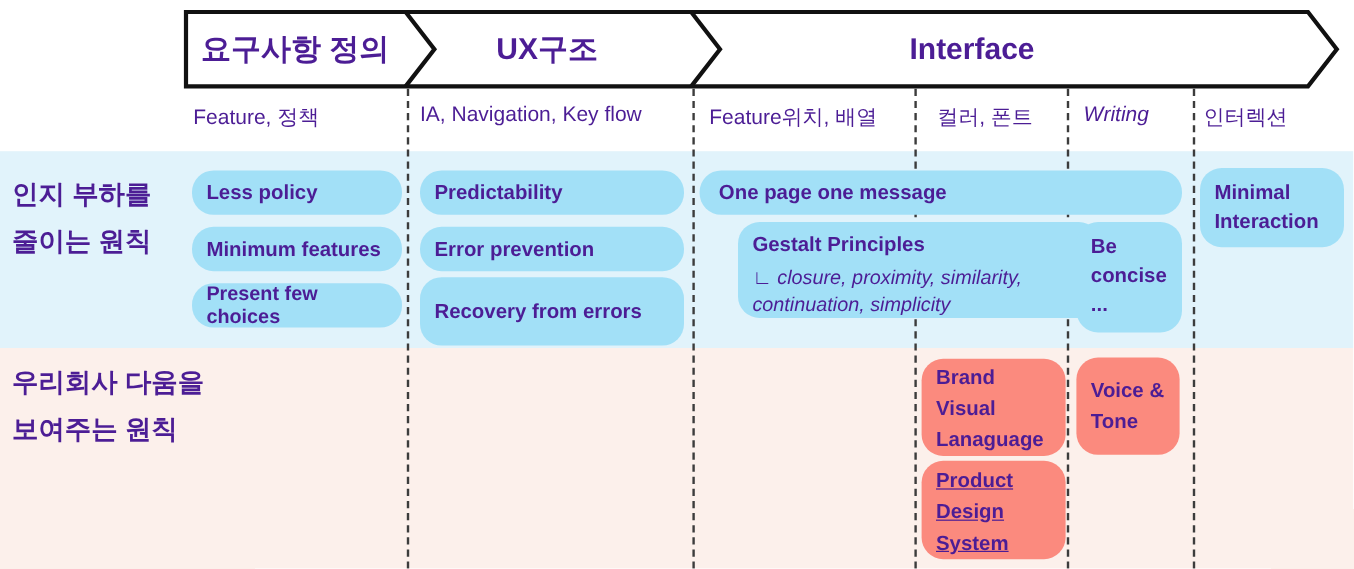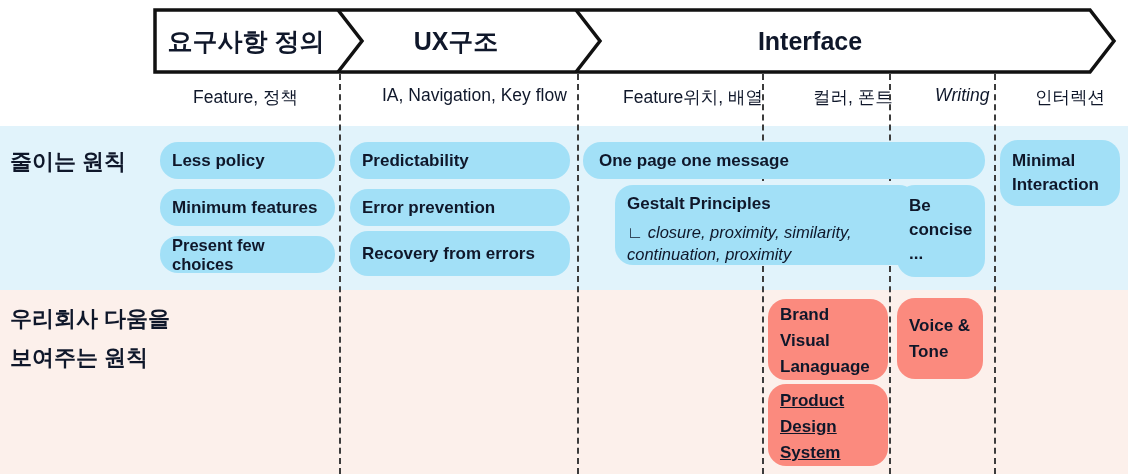--- a/index.html
+++ b/index.html
@@ -1,30 +1,30 @@
 <!DOCTYPE html>
 <html style="--card_blue: #A2E0F7; --band_blue: #E1F3FB; --card_red: #FB8A7E; --band_pink: #FCF0EB; --dash: #3C3C3C; --banner_border: #111111;"><head>
 <meta charset="utf-8">
 <style>
   html,body{margin:0;padding:0;background:#fff;}
   #screen{
     position:relative;width:1128px;height:474px;background:#ffffff;
-    font-family:"Liberation Sans",sans-serif;color:#0f172a;overflow:hidden;
+    font-family:"Liberation Sans",sans-serif;color:#4c1d95;overflow:hidden;
   }
   
   #banner-svg{position:absolute;left:0;top:0;}
   .stage{
     position:absolute;top:25px;font-weight:bold;font-size:25px;
     text-align:center;white-space:nowrap;line-height:32px;
   }
   #stage-1{left:148px;width:196px;}
   #stage-2{left:350px;width:212px;}
   #stage-3{left:600px;width:420px;}
   
-  .colhead{position:absolute;top:85px;font-size:17.5px;white-space:nowrap;margin-left:32px;}
+  .colhead{position:absolute;top:85px;font-size:17.5px;white-space:nowrap;}
   #ch-1{left:161px;} #ch-2{left:350px;} #ch-3{left:591px;}
   #ch-4{left:781px;} #ch-5{left:903px;font-style:italic;} #ch-6{left:1003px;}
   
   #band-blue{position:absolute;left:0;top:126px;width:1128px;height:164px;background:var(--band_blue);}
   #band-pink{position:absolute;left:0;top:290px;width:1128px;height:184px;background:var(--band_pink);}
   
   .vline{position:absolute;top:74px;height:400px;width:0;border-left:2px dashed var(--dash);}
   #vl-1{left:339px;} #vl-2{left:577px;} #vl-3{left:762px;} #vl-4{left:889px;} #vl-5{left:994px;}
   
   .rowlabel{position:absolute;font-weight:bold;font-size:22px;line-height:39px;}
@@ -36,21 +36,21 @@
     position:absolute;background:var(--card_blue);font-weight:bold;font-size:17px;
     box-sizing:border-box;padding:0 12px;display:flex;align-items:center;border-radius:18px;
   }
   .card.red{background:var(--card_red);}
   .card.block{display:block;}
   #card-less{left:160px;top:142px;width:175px;height:37px;}
   #card-min{left:160px;top:189px;width:175px;height:37px;padding-left:12px;}
   #card-few{left:160px;top:236px;width:175px;height:37px;font-size:16.5px;}
   #card-pred{left:350px;top:142px;width:220px;height:37px;}
   #card-err{left:350px;top:189px;width:220px;height:37px;}
-  #card-rec{left:350px;top:231px;width:220px;height:45px;}
+  #card-rec{left:350px;top:231px;width:220px;height:57px;}
   #card-opom{left:583px;top:142px;width:402px;height:37px;padding-left:16px;}
   #card-gestalt{left:615px;top:185px;width:302px;height:80px;padding:9px 12px;}
   #card-gestalt .sub{font-style:italic;font-weight:normal;font-size:16.5px;line-height:22px;margin-top:7px;}
   #card-gestalt .sub span{display:block;white-space:nowrap;}
   #card-concise{left:897px;top:185px;width:88px;height:92px;padding:9px 12px;line-height:24px;}
   #card-minimal{left:1000px;top:140px;width:120px;height:66px;line-height:24px;}
   #card-brand{left:768px;top:299px;width:120px;height:81px;padding:3px 12px;line-height:26px;}
   #card-voice{left:897px;top:298px;width:86px;height:81px;line-height:26px;}
   #card-product{left:768px;top:384px;width:120px;height:82px;padding:4px 12px;line-height:26px;text-decoration:underline;}
 </style>
@@ -78,40 +78,41 @@
   <div id="band-blue"></div>
   <div id="band-pink"></div>
 
   <div class="vline" id="vl-1"></div>
   <div class="vline" id="vl-2"></div>
   <div class="vline" id="vl-3"></div>
   <div class="vline" id="vl-4"></div>
   <div class="vline" id="vl-5"></div>
 
   <div class="rowlabel" id="row-label-1">
+    <span>인지 부하를</span>
     <span>줄이는 원칙</span>
   </div>
   <div class="rowlabel" id="row-label-2">
     <span>우리회사 다움을</span>
     <span>보여주는 원칙</span>
   </div>
 
   <div class="card" id="card-less">Less policy</div>
   <div class="card" id="card-min">Minimum features</div>
   <div class="card" id="card-few">Present few choices</div>
   <div class="card" id="card-pred">Predictability</div>
   <div class="card" id="card-err">Error prevention</div>
   <div class="card" id="card-rec">Recovery from errors</div>
   <div class="card" id="card-opom">One page one message</div>
 
   <div class="card block" id="card-gestalt">
     <div>Gestalt Principles</div>
     <div class="sub">
       <span>∟ closure, proximity, similarity,</span>
-      <span>continuation, proximity</span>
+      <span>continuation, simplicity</span>
     </div>
   </div>
 
   <div class="card block" id="card-concise">Be concise ...</div>
   <div class="card" id="card-minimal">Minimal Interaction</div>
 
   <div class="card red block" id="card-brand">Brand Visual Lanaguage</div>
   <div class="card red" id="card-voice">Voice &amp; Tone</div>
   <div class="card red block" id="card-product">Product Design System</div>
 

